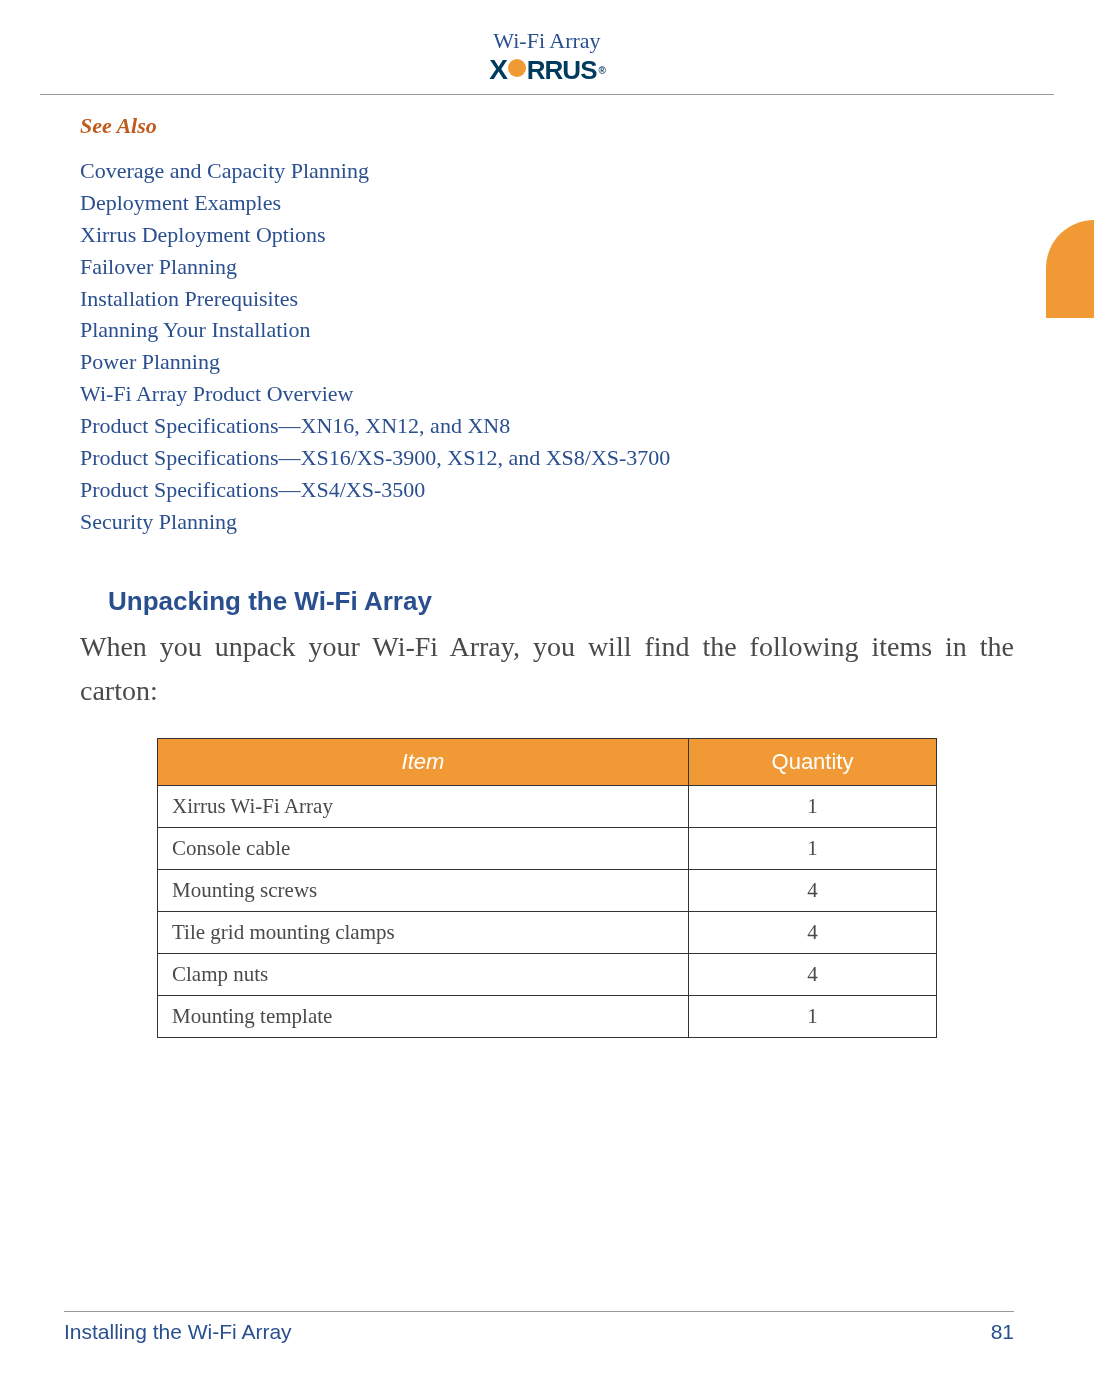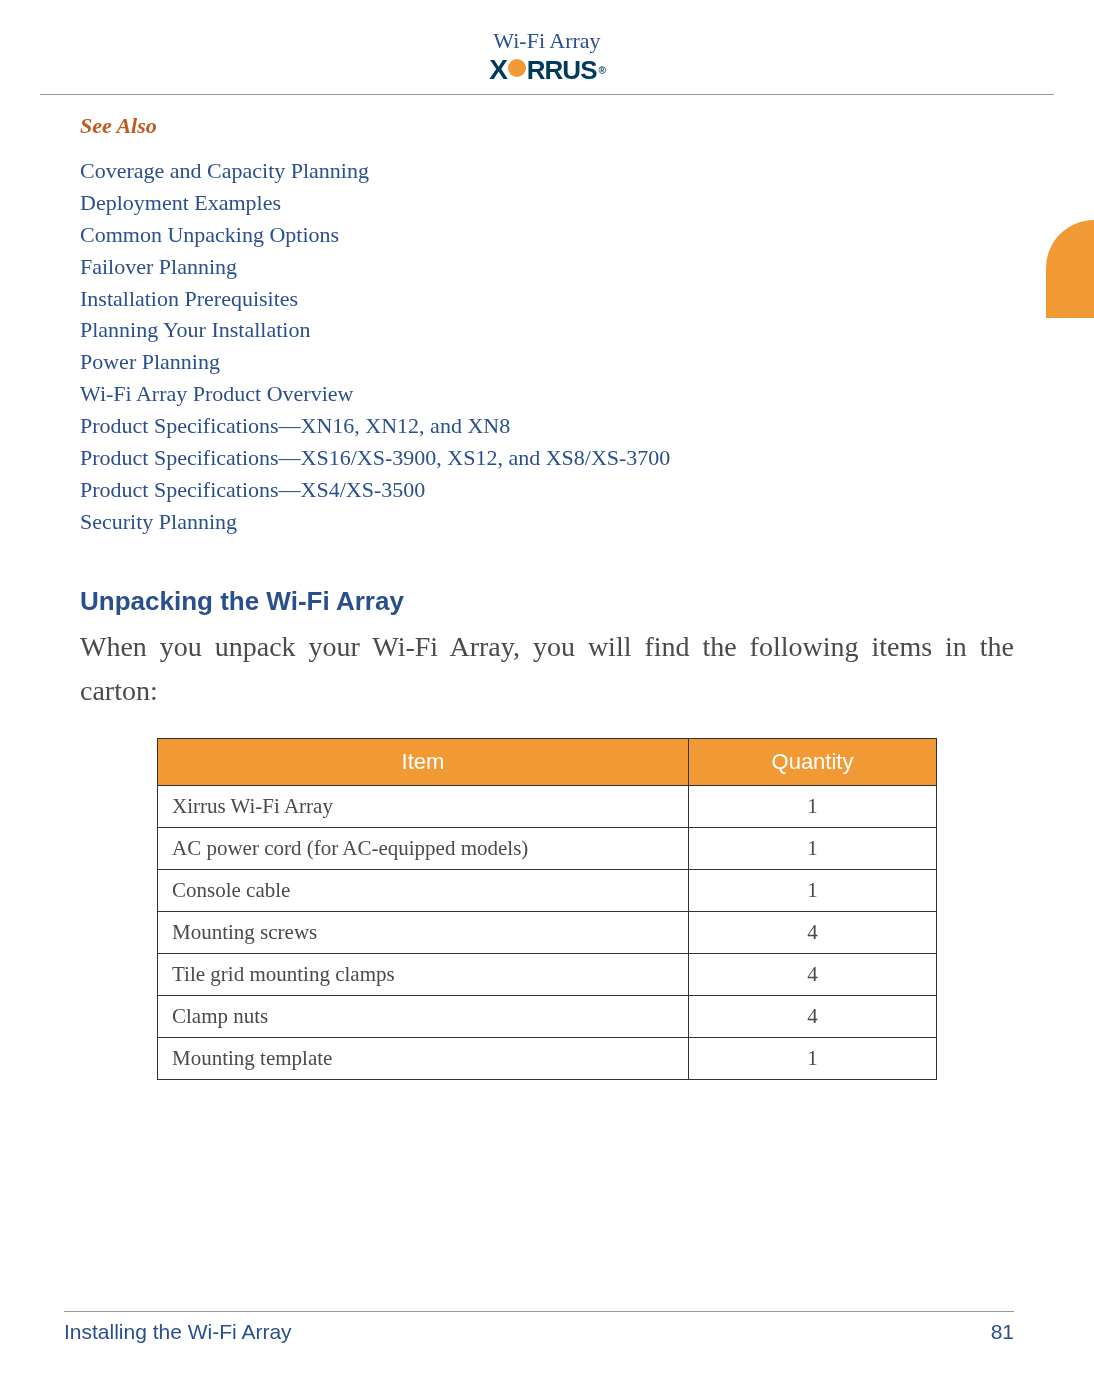--- a/index.html
+++ b/index.html
@@ -73,20 +73,21 @@
       line-height: 1.45;
       display: block;
     }
     .section-heading {
       color: #2a4f8f;
       font-family: Arial, Helvetica, sans-serif;
       font-weight: bold;
       font-size: 26px;
       margin-top: 48px;
       margin-bottom: 8px;
+      margin-left: 28px;
     }
     .body-text {
       font-size: 28px;
       line-height: 1.6;
       color: #4a4a4a;
       text-align: justify;
       margin-bottom: 24px;
     }
     .items-table {
       margin: 0 auto;
@@ -98,20 +99,21 @@
       color: #fff;
       font-family: Arial, Helvetica, sans-serif;
       font-weight: normal;
       font-size: 22px;
       padding: 10px 12px;
       border: 1px solid #333;
       text-align: center;
     }
     .items-table th:first-child {
       width: 531px;
+      font-style: italic;
     }
     .items-table td {
       border: 1px solid #333;
       padding: 8px 14px;
       font-size: 21px;
       color: #4a4a4a;
     }
     .items-table td.qty {
       text-align: center;
     }
@@ -159,21 +161,21 @@
       <span class="reg">®</span>
   </div>
 </div>
 
 <div class="side-tab"></div>
 
 <div class="content">
   <div class="see-also-title">See Also</div>
   <a class="link-item">Coverage and Capacity Planning</a>
   <a class="link-item">Deployment Examples</a>
-  <a class="link-item">Common Unpacking Options</a>
+  <a class="link-item">Xirrus Deployment Options</a>
   <a class="link-item">Failover Planning</a>
   <a class="link-item">Installation Prerequisites</a>
   <a class="link-item">Planning Your Installation</a>
   <a class="link-item">Power Planning</a>
   <a class="link-item">Wi-Fi Array Product Overview</a>
   <a class="link-item">Product Specifications—XN16, XN12, and XN8</a>
   <a class="link-item">Product Specifications—XS16/XS-3900, XS12, and XS8/XS-3700</a>
   <a class="link-item">Product Specifications—XS4/XS-3500</a>
   <a class="link-item">Security Planning</a>
 
@@ -186,24 +188,20 @@
         <th>Item</th>
         <th>Quantity</th>
       </tr>
     </thead>
     <tbody>
       <tr>
         <td>Xirrus Wi-Fi Array</td>
         <td class="qty">1</td>
       </tr>
       <tr>
-        <td>AC power cord (for AC-equipped models)</td>
-        <td class="qty">1</td>
-      </tr>
-      <tr>
         <td>Console cable</td>
         <td class="qty">1</td>
       </tr>
       <tr>
         <td>Mounting screws</td>
         <td class="qty">4</td>
       </tr>
       <tr>
         <td>Tile grid mounting clamps</td>
         <td class="qty">4</td>

